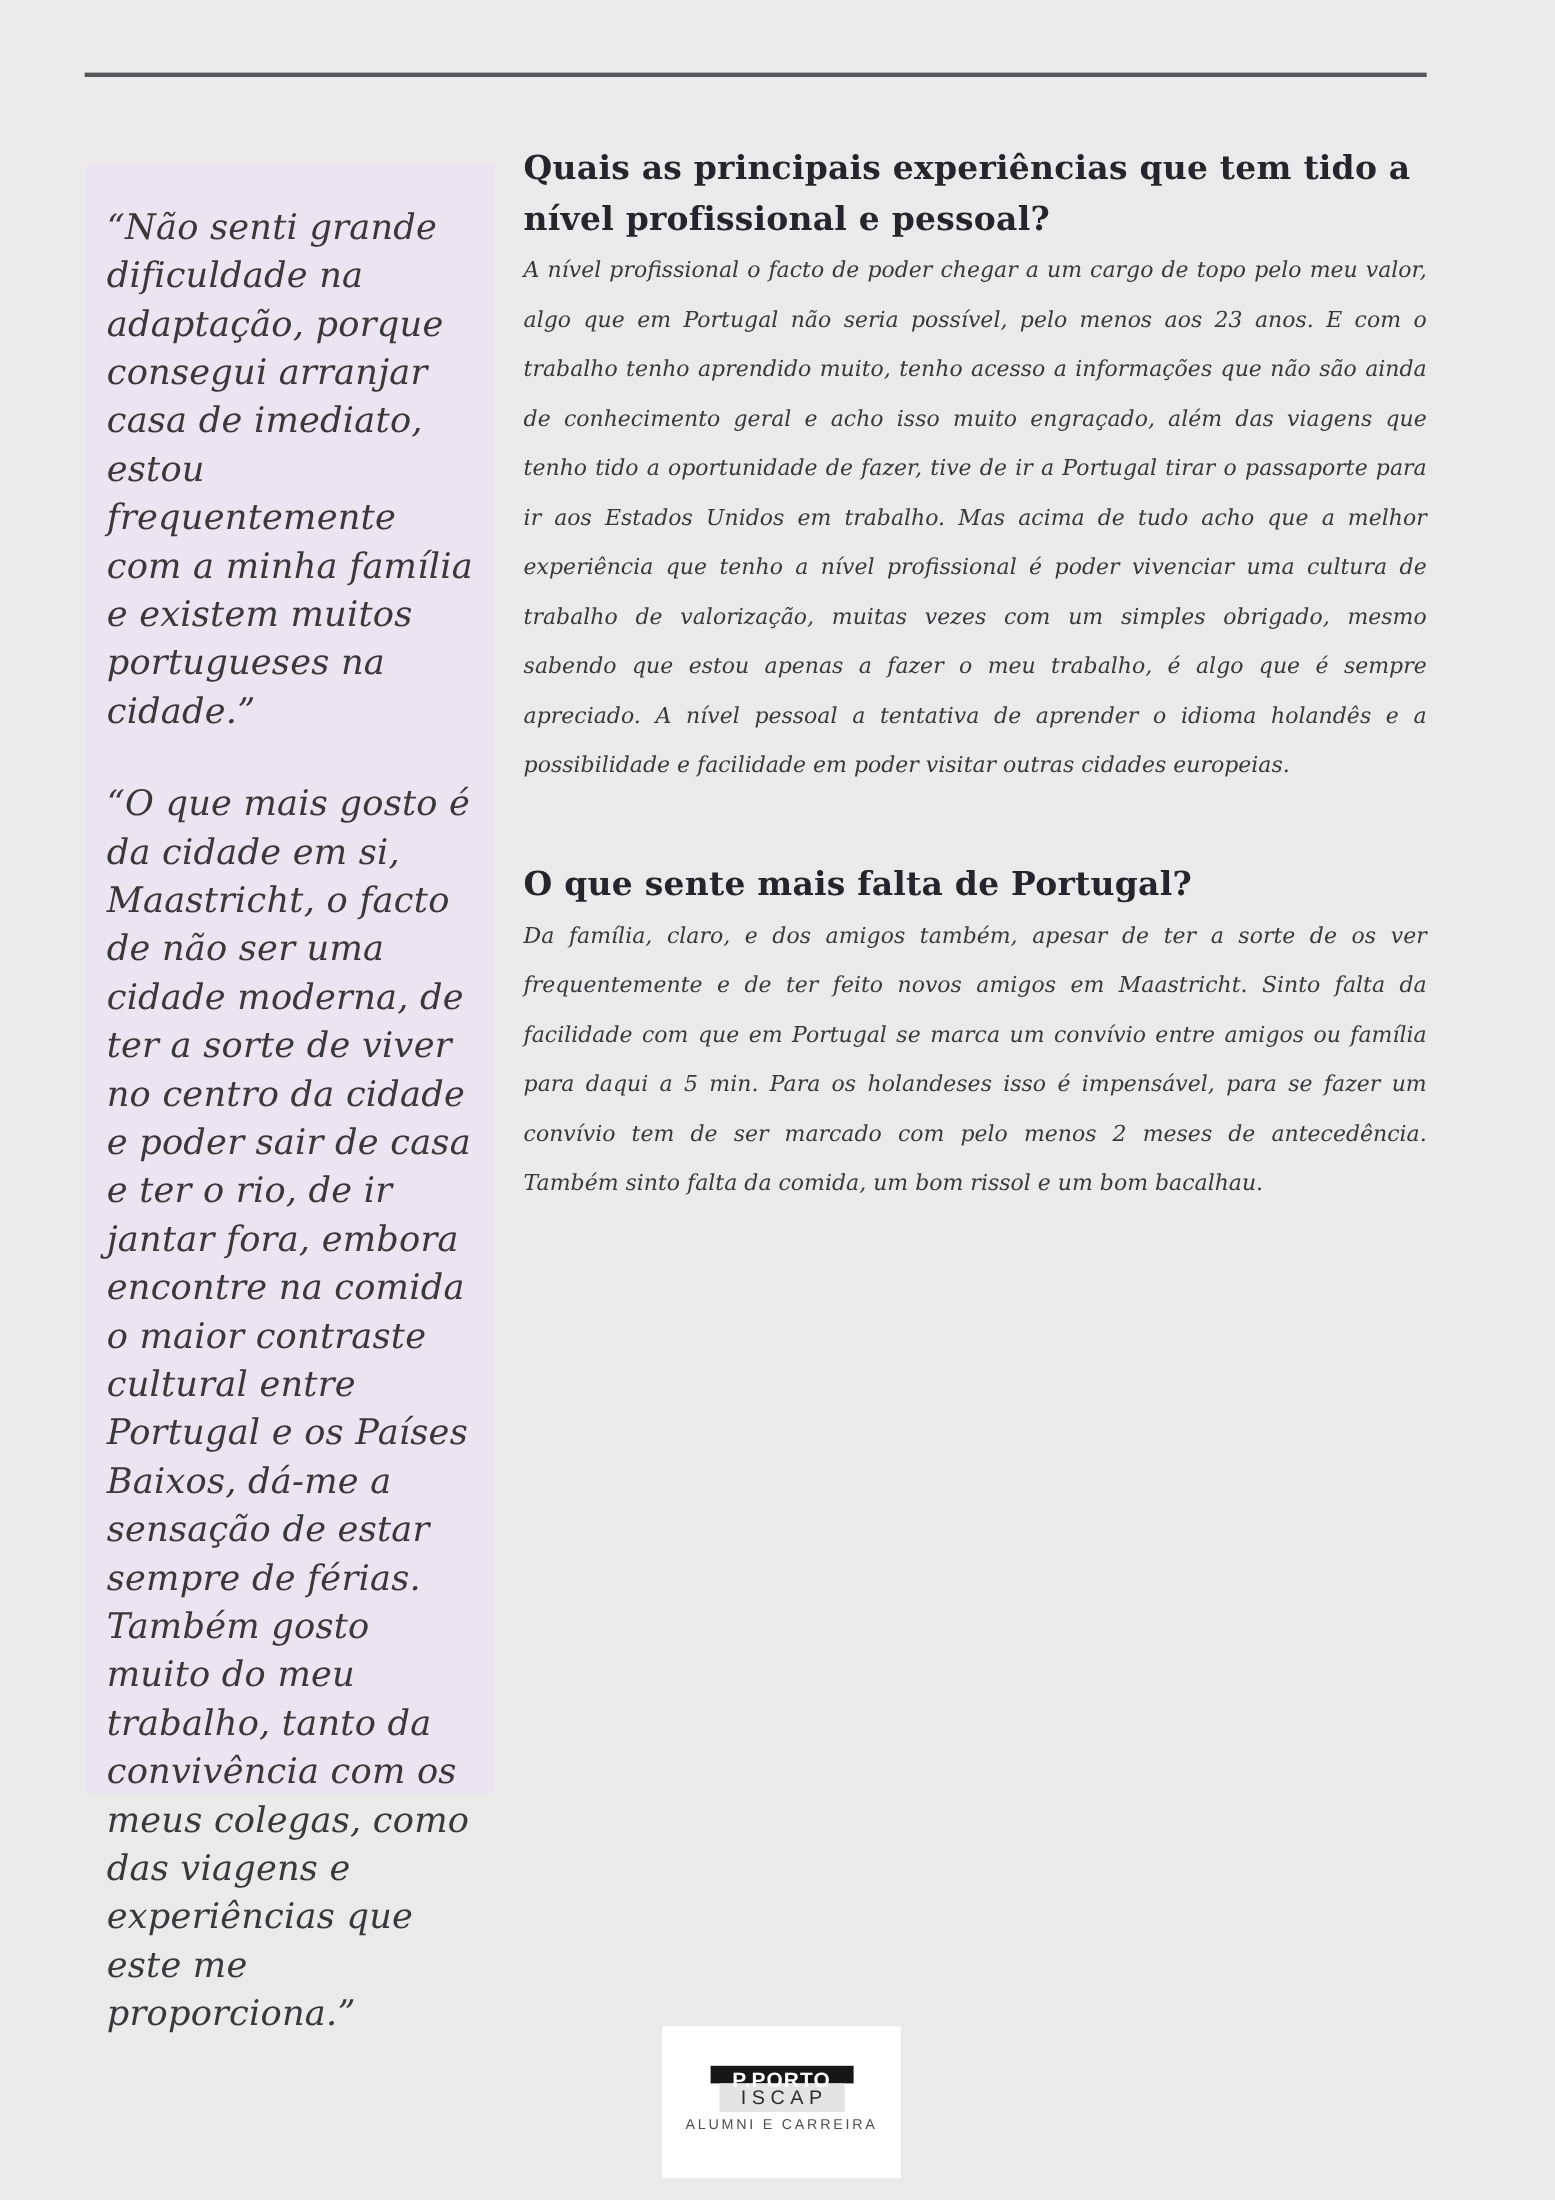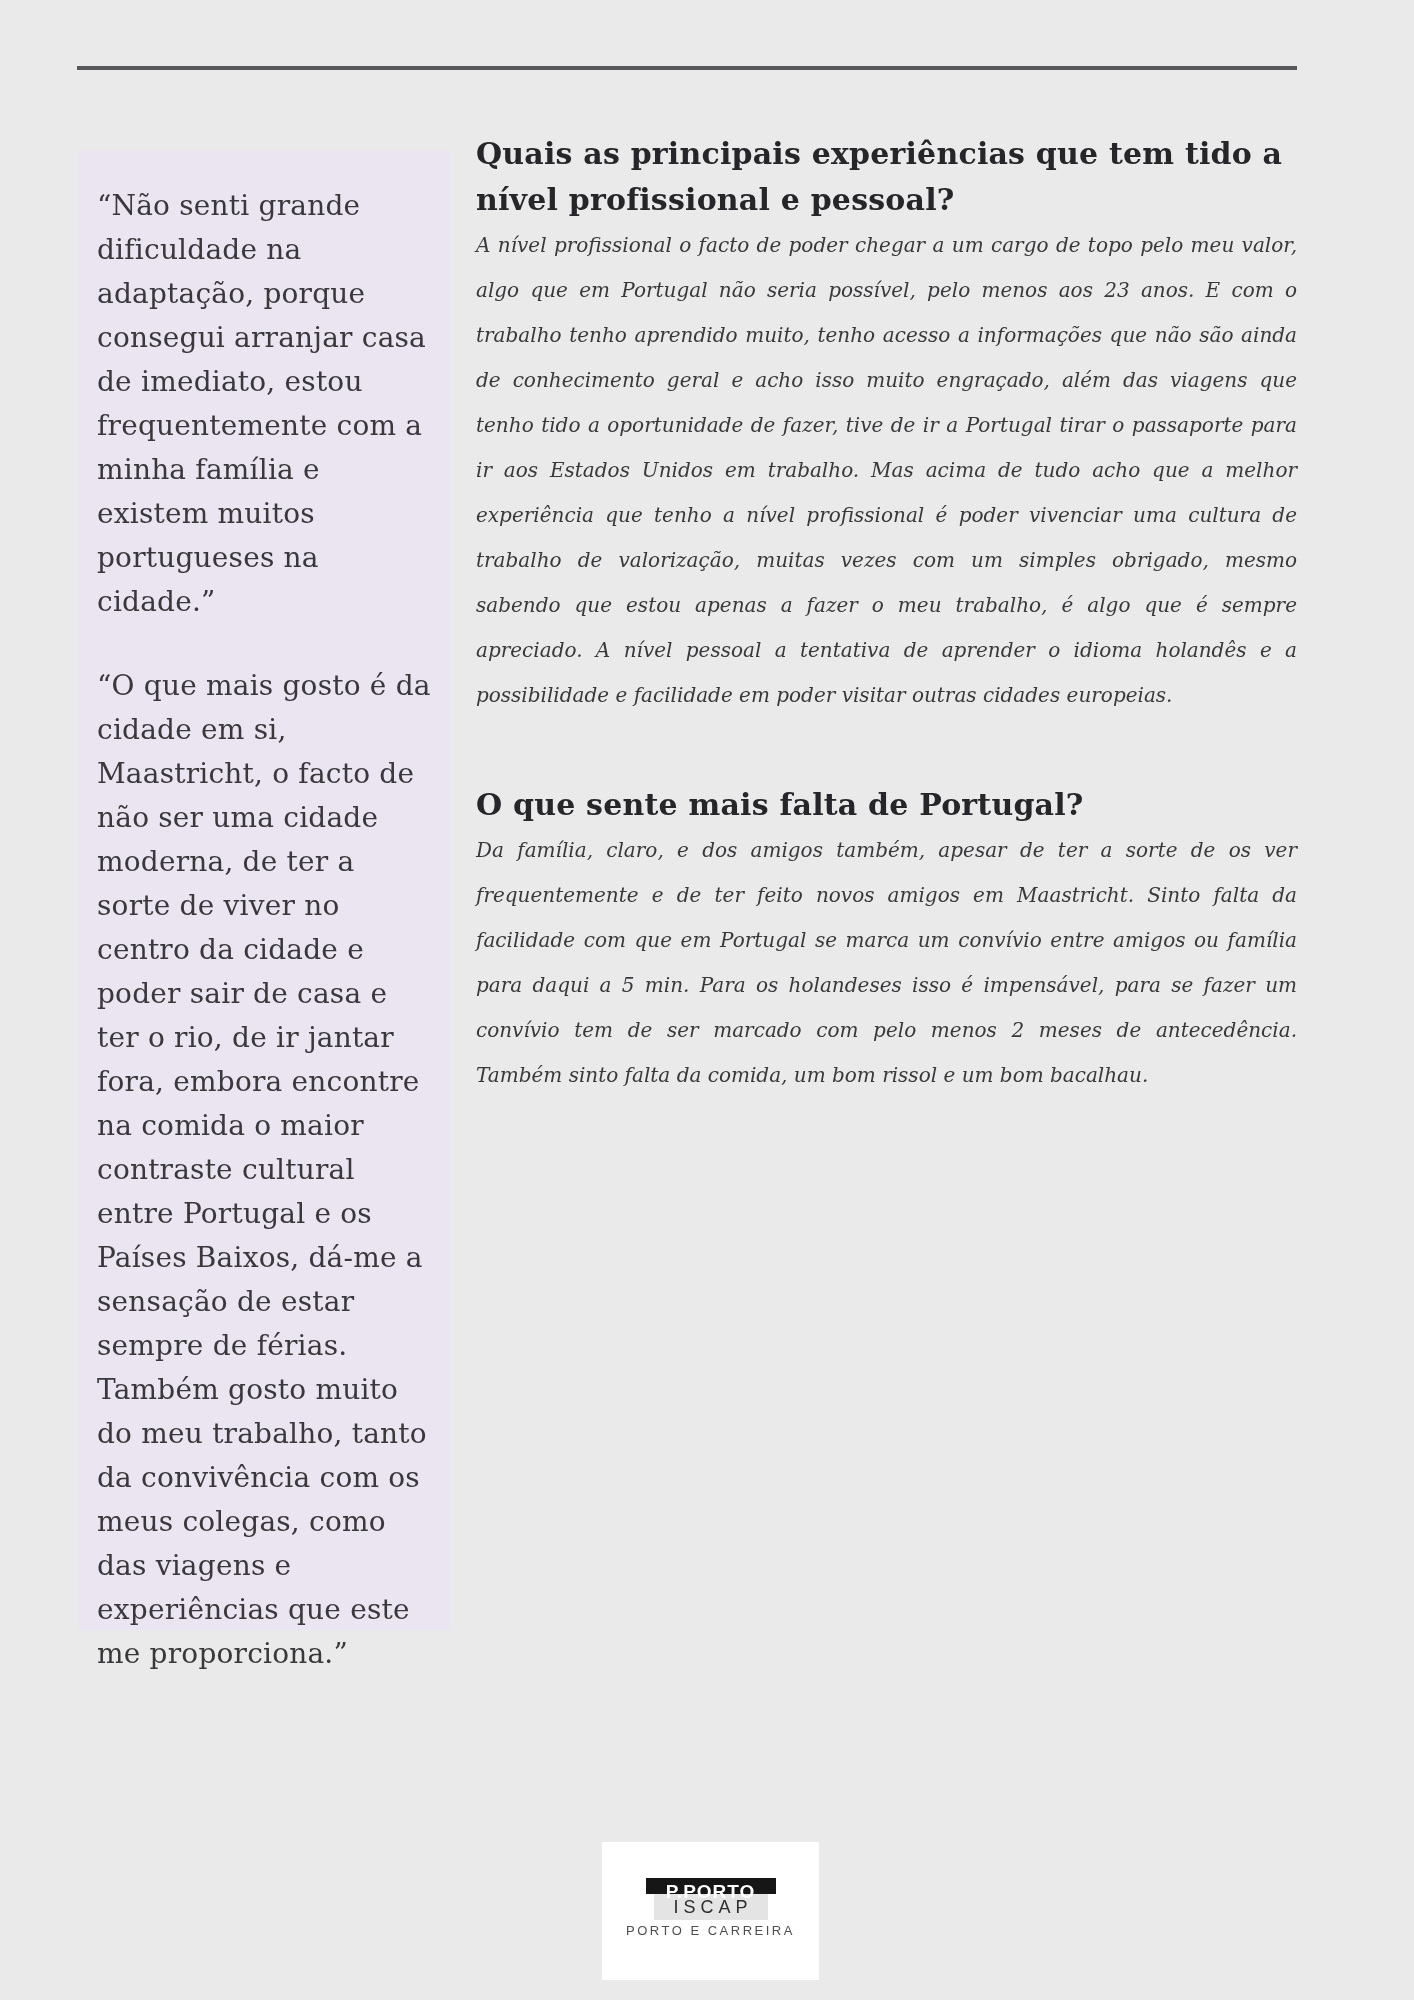--- a/index.html
+++ b/index.html
@@ -29,21 +29,22 @@
   }
   .quote-panel{
     position:absolute;
     left:78px;top:150px;
     width:372px;height:1480px;
     background:var(--panel);
     padding:34px 18px 30px 19px;
     color:var(--ink);
   }
   .quote-panel p{
-    font-size:28px;
+    font-style:italic;
+    font-size:32px;
     line-height:44px;
     letter-spacing:0.2px;
   }
   .quote-panel p + p{margin-top:40px;}
   .interview-column{
     position:absolute;
     left:476px;top:131px;
     width:821px;
     color:var(--ink);
   }
@@ -116,16 +117,16 @@
     </section>
     <section class="section">
       <h2>O que sente mais falta de Portugal?</h2>
       <p>Da família, claro, e dos amigos também, apesar de ter a sorte de os ver frequentemente e de ter feito novos amigos em Maastricht. Sinto falta da facilidade com que em Portugal se marca um convívio entre amigos ou família para daqui a 5 min. Para os holandeses isso é impensável, para se fazer um convívio tem de ser marcado com pelo menos 2 meses de antecedência. Também sinto falta da comida, um bom rissol e um bom bacalhau.</p>
     </section>
   </main>
 
   <footer class="logo-card">
     <div class="logo-black-bar">P.PORTO</div>
     <div class="logo-gray-bar">ISCAP</div>
-    <div class="logo-tagline">PORTO E CARREIRA</div>
+    <div class="logo-tagline">ALUMNI E CARREIRA</div>
   </footer>
 
 </div>
 
 </body></html>

